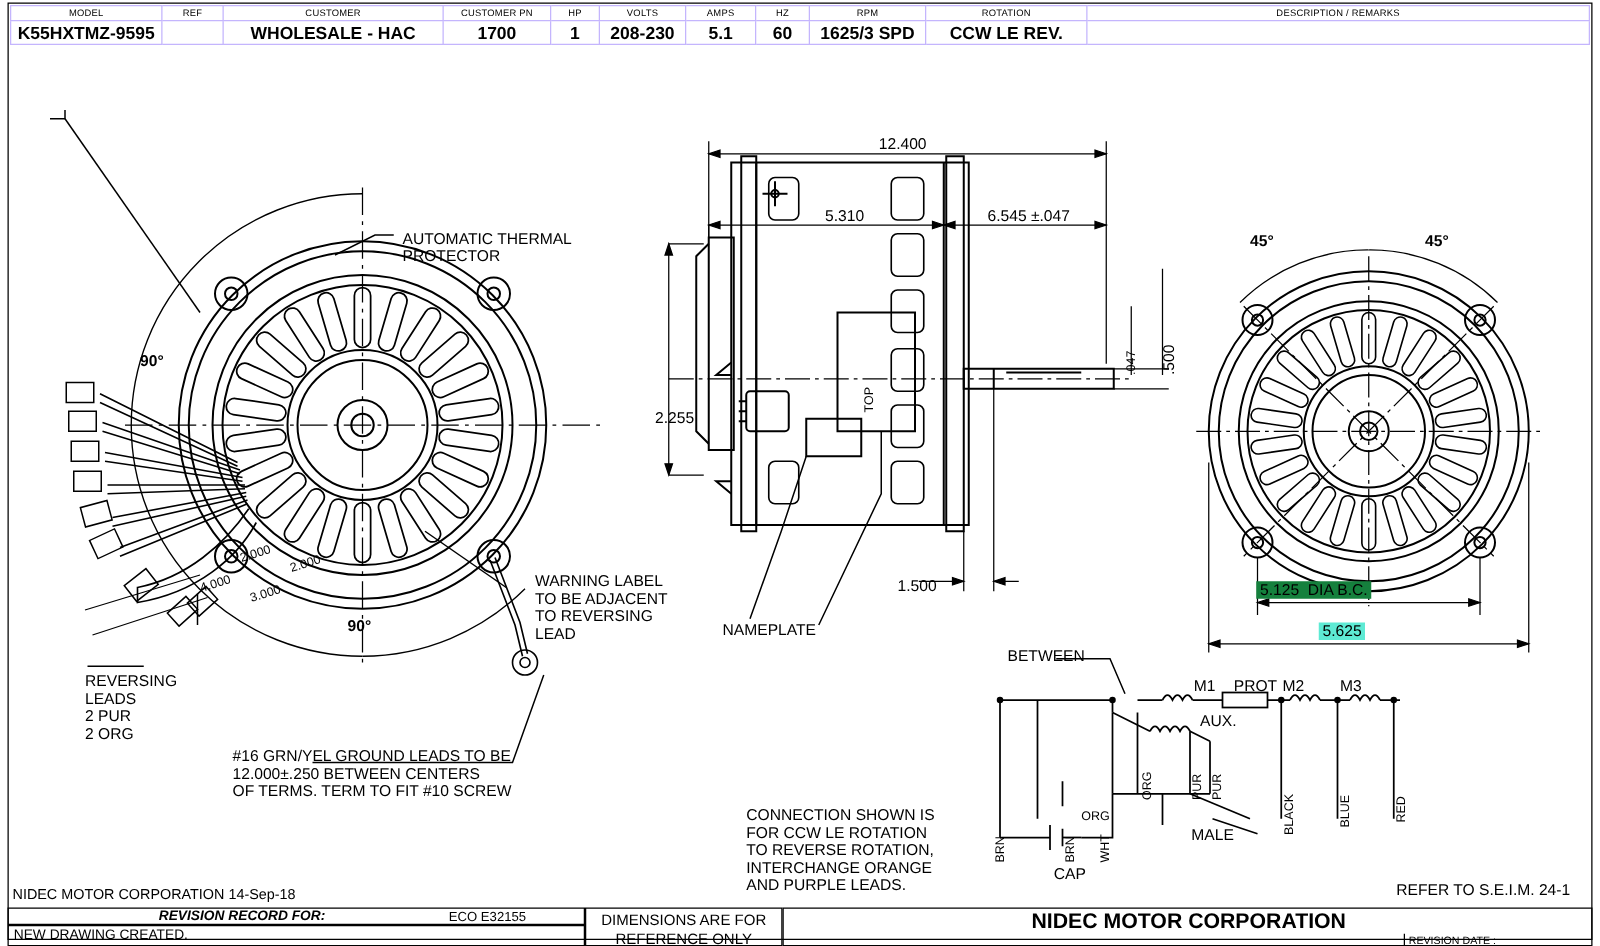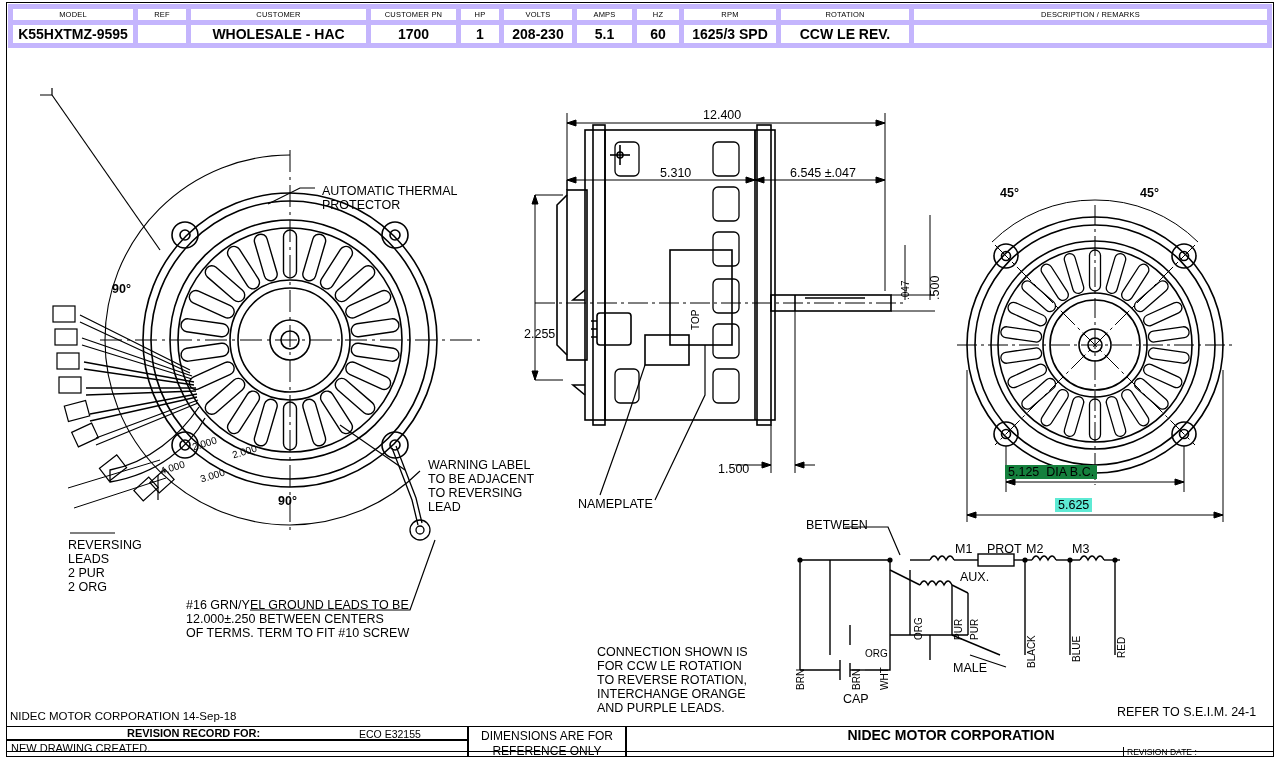--- a/index.html
+++ b/index.html
@@ -1,21 +1,21 @@
 <!DOCTYPE html>
 <html><head>
 <meta charset="utf-8">
 <style>
   html,body{margin:0;padding:0;background:#fff;}
   body{width:1280px;height:757px;font-family:"Liberation Sans",sans-serif;color:#000;overflow:hidden;}
   #sheet{position:relative;width:1280px;height:757px;}
   .abs{position:absolute;}
   
   #hdr{left:8px;top:4px;width:1264px;border:1.5px solid #000;border-collapse:collapse;}
-  #hdr td,#hdr th{border:5px solid #c4b5fd;text-align:center;font-weight:normal;}
+  #hdr td,#hdr th{border:1px solid #c4b5fd;text-align:center;font-weight:normal;}
   #hdr .hl{font-size:7.5px;padding:1px 0;letter-spacing:.2px;}
   #hdr .vl{font-size:14px;padding:1px 0;font-weight:bold;}
   
   #brdr{left:6px;top:2px;width:1268px;height:750px;border:1.5px solid #000;box-sizing:border-box;}
   
   .t{font-size:12.5px;line-height:14px;white-space:pre;}
   .t11{font-size:11.5px;line-height:13px;white-space:pre;}
   .tsm{font-size:10px;line-height:11px;white-space:pre;}
   .tdim{font-size:12.5px;white-space:pre;}
   .b{font-weight:bold;}
@@ -431,26 +431,26 @@
 
   <div class="abs t" style="left:597px;top:645px;">CONNECTION SHOWN IS
 FOR CCW LE ROTATION
 TO REVERSE ROTATION,
 INTERCHANGE ORANGE
 AND PURPLE LEADS.</div>
   <div class="abs t" style="left:1117px;top:705px;">REFER TO S.E.I.M. 24-1</div>
   <div class="abs t11" style="left:10px;top:710px;">NIDEC MOTOR CORPORATION 14-Sep-18</div>
 
   <div class="abs bl" style="left:6px;top:726px;width:462px;height:14px;">
-    <div class="abs b ctr" style="left:120px;top:0px;font-size:11px;">REVISION RECORD FOR:</div>
+    <div class="abs b ctr" style="left:120px;top:0px;font-size:11px;font-style:italic;">REVISION RECORD FOR:</div>
     <div class="abs" style="left:352px;top:1px;font-size:10.5px;">ECO E32155</div>
   </div>
   <div class="abs bl" style="left:6px;top:740px;width:462px;height:17px;">
     <div class="abs" style="left:4px;top:1px;font-size:11px;">NEW DRAWING CREATED.</div>
   </div>
   <div class="abs bl ctr" style="left:468px;top:726px;width:158px;height:31px;font-size:12px;line-height:15px;white-space:pre;padding-top:2px;">DIMENSIONS ARE FOR
 REFERENCE ONLY</div>
   <div class="abs bl" style="left:626px;top:726px;width:648px;height:31px;">
-    <div class="abs b ctr" style="left:0;top:0px;width:648px;font-size:14px;">NIDEC MOTOR CORPORATION</div>
+    <div class="abs b ctr" style="left:0;top:0px;width:648px;font-size:17px;">NIDEC MOTOR CORPORATION</div>
     <div class="abs" style="left:496px;top:20px;font-size:8.5px;border-left:1px solid #000;padding-left:3px;height:11px;">REVISION DATE :</div>
   </div>
 
 </div>
 
 </body></html>

